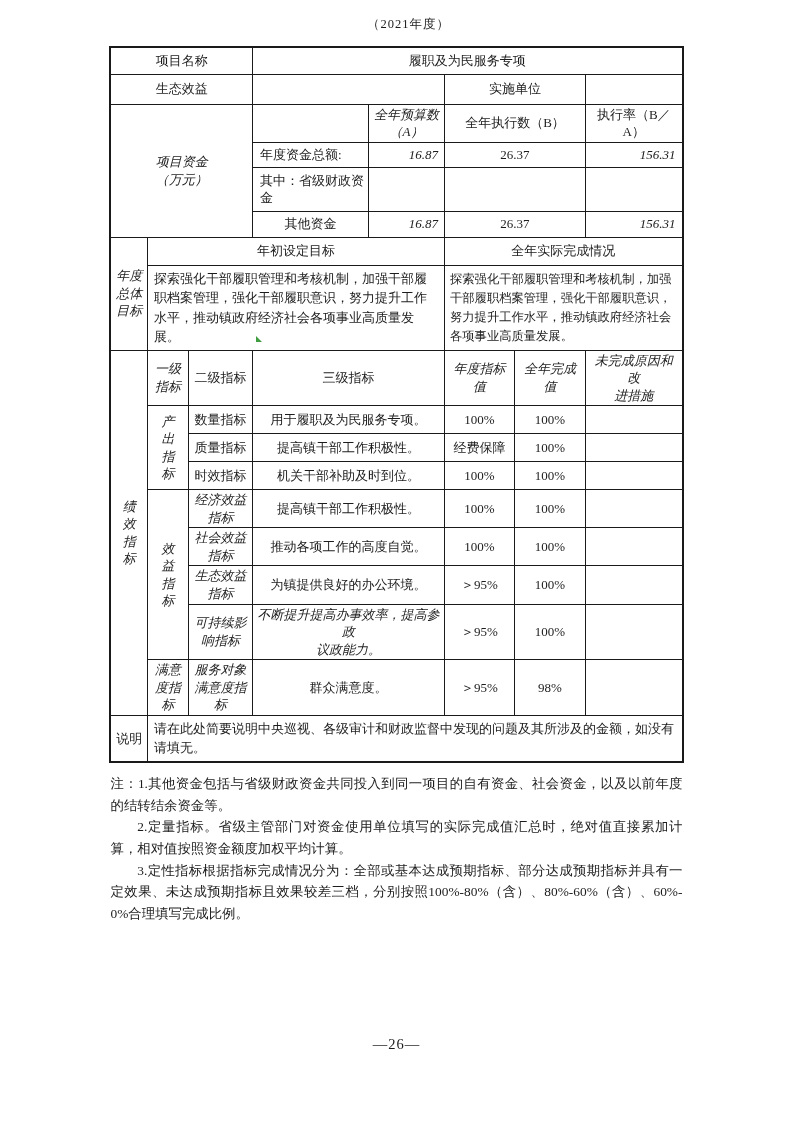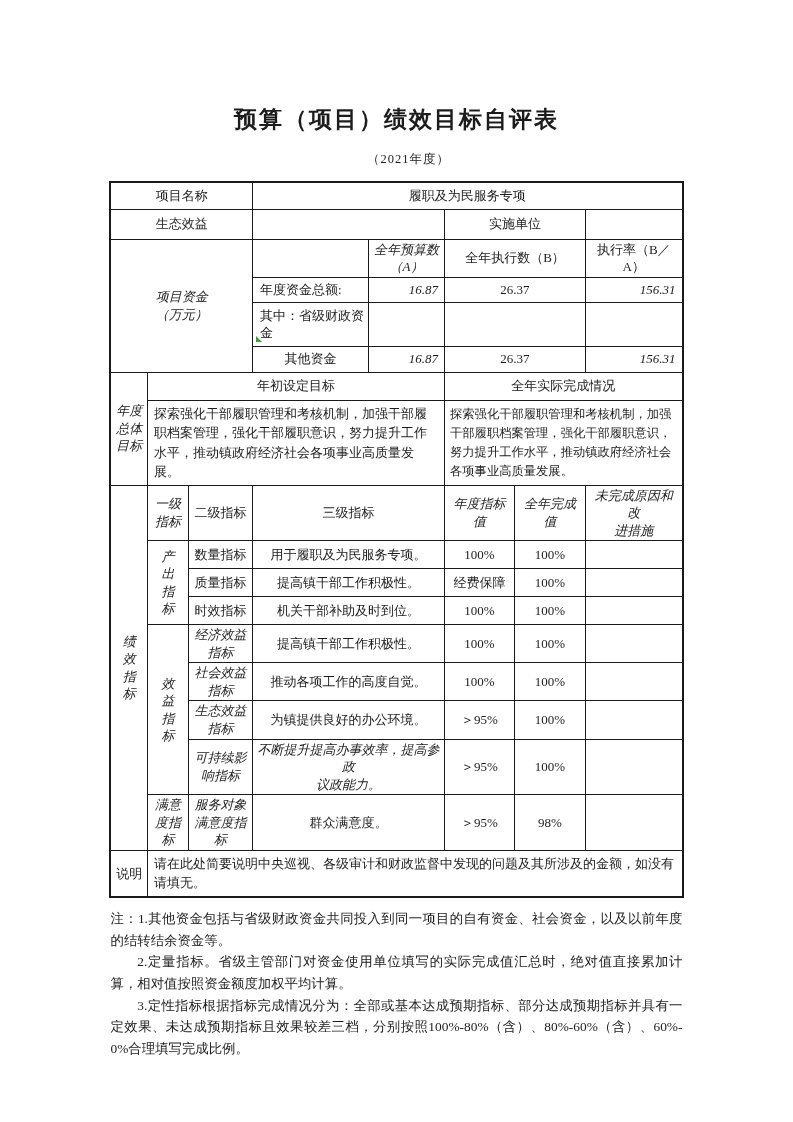--- a/index.html
+++ b/index.html
@@ -18,21 +18,20 @@
   .notes p{margin:0;word-break:break-all;font-family:Liberation Serif, serif;}
   .notes p.indent{text-indent:2em;}
   .pageno{position:absolute;top:1036px;left:0;width:100%;text-align:center;font-size:14.5px;letter-spacing:1px;}
   .corner-marker{position:absolute;left:256px;top:336px;width:6px;height:6px;background:#3f9c3f;clip-path:polygon(0 0,0 100%,100% 100%);}
 </style>
 </head>
 <body>
 
 <div class="page">
 
-  <h1 class="doc-title">预算（项目）绩效目标自评表</h1>
   <div class="doc-subtitle">（2021年度）</div>
 
   <table class="main">
     <colgroup>
       <col style="width:37px">
         <col style="width:41px">
         <col style="width:64px">
         <col style="width:116px">
       <col style="width:76px">
         <col style="width:70px">
@@ -204,14 +203,15 @@
   </table>
 
   <div class="corner-marker"></div>
 
   <div class="notes">
     <p>注：1.其他资金包括与省级财政资金共同投入到同一项目的自有资金、社会资金，以及以前年度的结转结余资金等。</p>
     <p class="indent">2.定量指标。省级主管部门对资金使用单位填写的实际完成值汇总时，绝对值直接累加计算，相对值按照资金额度加权平均计算。</p>
     <p class="indent">3.定性指标根据指标完成情况分为：全部或基本达成预期指标、部分达成预期指标并具有一定效果、未达成预期指标且效果较差三档，分别按照100%-80%（含）、80%-60%（含）、60%-0%合理填写完成比例。</p>
   </div>
 
+  <div class="pageno">—26—</div>
 
 </div>
 
 </body></html>

